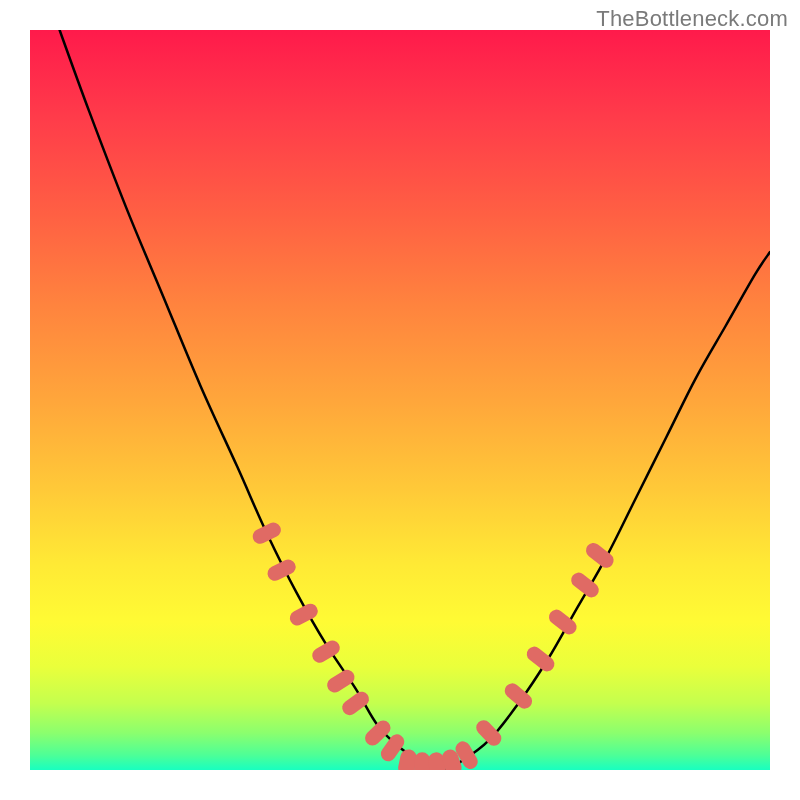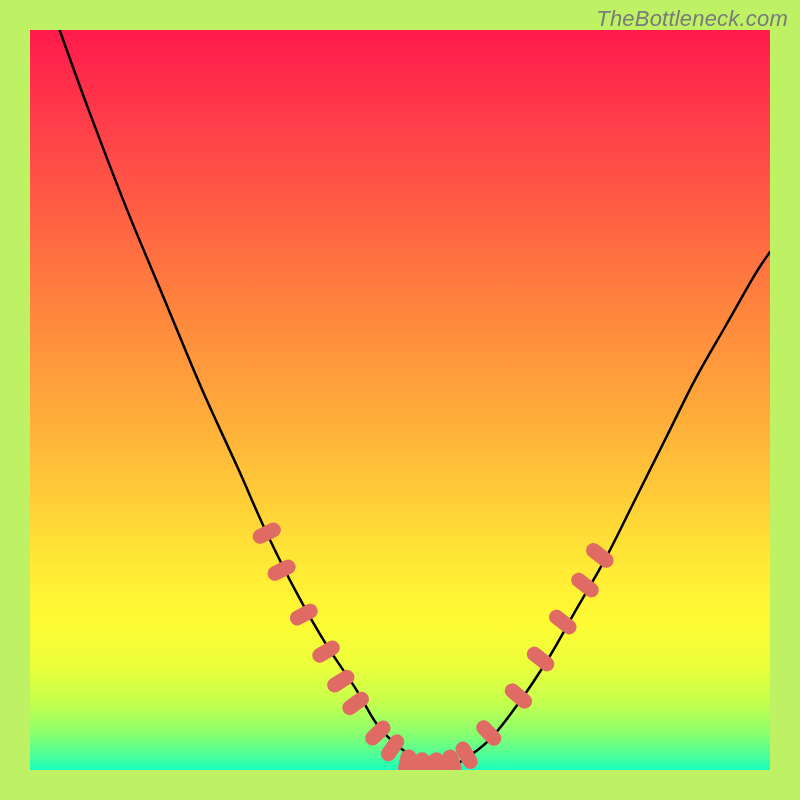--- a/index.html
+++ b/index.html
@@ -10,22 +10,21 @@
     background: #000;
     overflow: hidden;
     font-family: Arial, Helvetica, sans-serif;
   }
   .frame {
     position: absolute;
     left: 0;
     top: 0;
     width: 800px;
     height: 800px;
-    background: #bef264;
-    font-style: italic;
+    background: #ffffff;
   }
   .plot {
     position: absolute;
     left: 30px;
     top: 30px;
     width: 740px;
     height: 740px;
     overflow: hidden;
   }
   .gradient {

